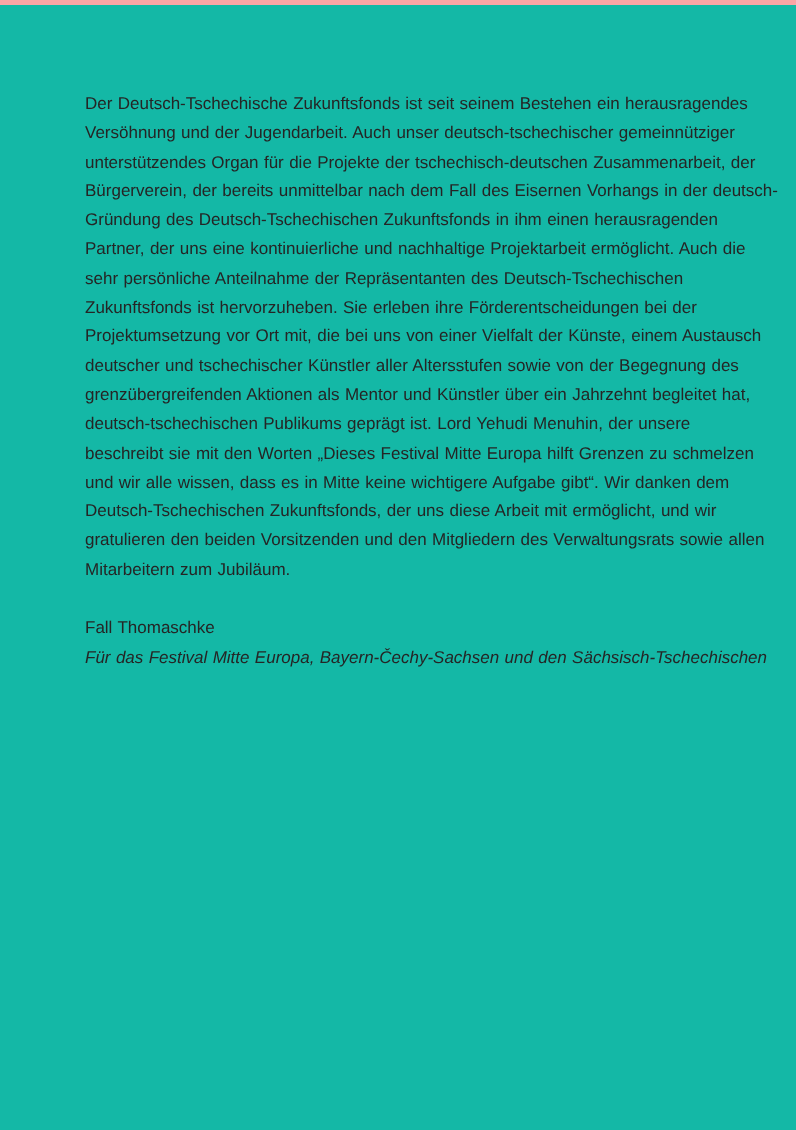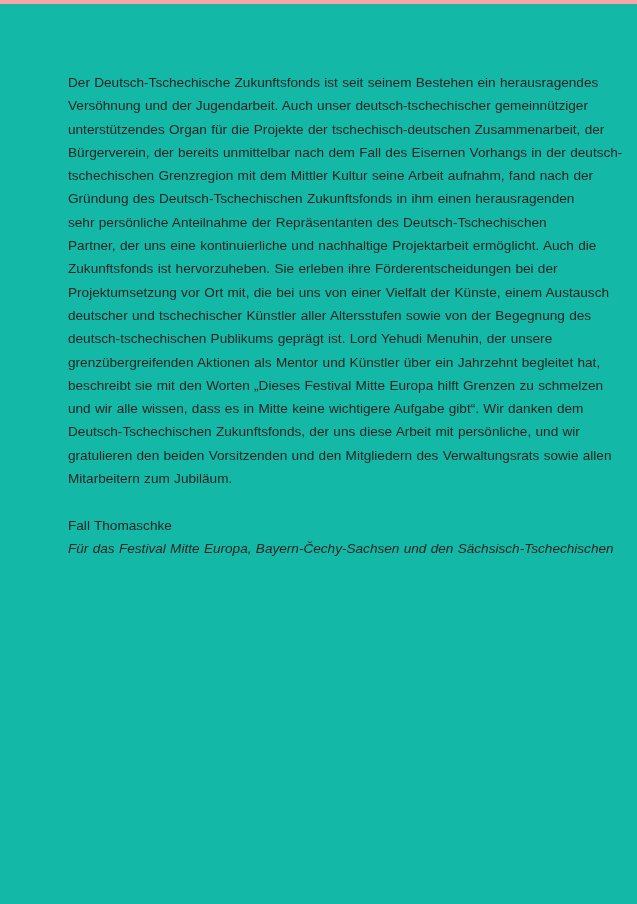--- a/index.html
+++ b/index.html
@@ -41,32 +41,31 @@
 </style>
 </head>
 <body>
 
 <div class="page">
   <div class="text-block">
     <p class="line">Der Deutsch-Tschechische Zukunftsfonds ist seit seinem Bestehen ein herausragendes</p>
     <p class="line">Versöhnung und der Jugendarbeit. Auch unser deutsch-tschechischer gemeinnütziger</p>
     <p class="line">unterstützendes Organ für die Projekte der tschechisch-deutschen Zusammenarbeit, der</p>
     <p class="line">Bürgerverein, der bereits unmittelbar nach dem Fall des Eisernen Vorhangs in der deutsch-</p>
-    <p class="line">tschechischen Grenzregion mit dem Mittler Kultur seine Arbeit aufnahm, fand nach der</p>
     <p class="line">Gründung des Deutsch-Tschechischen Zukunftsfonds in ihm einen herausragenden</p>
+    <p class="line">Partner, der uns eine kontinuierliche und nachhaltige Projektarbeit ermöglicht. Auch die</p>
     <p class="line">sehr persönliche Anteilnahme der Repräsentanten des Deutsch-Tschechischen</p>
-    <p class="line">Partner, der uns eine kontinuierliche und nachhaltige Projektarbeit ermöglicht. Auch die</p>
     <p class="line">Zukunftsfonds ist hervorzuheben. Sie erleben ihre Förderentscheidungen bei der</p>
     <p class="line">Projektumsetzung vor Ort mit, die bei uns von einer Vielfalt der Künste, einem Austausch</p>
     <p class="line">deutscher und tschechischer Künstler aller Altersstufen sowie von der Begegnung des</p>
+    <p class="line">grenzübergreifenden Aktionen als Mentor und Künstler über ein Jahrzehnt begleitet hat,</p>
     <p class="line">deutsch-tschechischen Publikums geprägt ist. Lord Yehudi Menuhin, der unsere</p>
-    <p class="line">grenzübergreifenden Aktionen als Mentor und Künstler über ein Jahrzehnt begleitet hat,</p>
     <p class="line">beschreibt sie mit den Worten „Dieses Festival Mitte Europa hilft Grenzen zu schmelzen</p>
     <p class="line">und wir alle wissen, dass es in Mitte keine wichtigere Aufgabe gibt“. Wir danken dem</p>
-    <p class="line">Deutsch-Tschechischen Zukunftsfonds, der uns diese Arbeit mit persönliche, und wir</p>
+    <p class="line">Deutsch-Tschechischen Zukunftsfonds, der uns diese Arbeit mit ermöglicht, und wir</p>
     <p class="line">gratulieren den beiden Vorsitzenden und den Mitgliedern des Verwaltungsrats sowie allen</p>
     <p class="line">Mitarbeitern zum Jubiläum.</p>
 
     <div class="signature-block">
       <p class="line">Fall Thomaschke</p>
       <p class="line italic">Für das Festival Mitte Europa, Bayern-Čechy-Sachsen und den Sächsisch-Tschechischen</p>
     </div>
   </div>
 </div>
 

